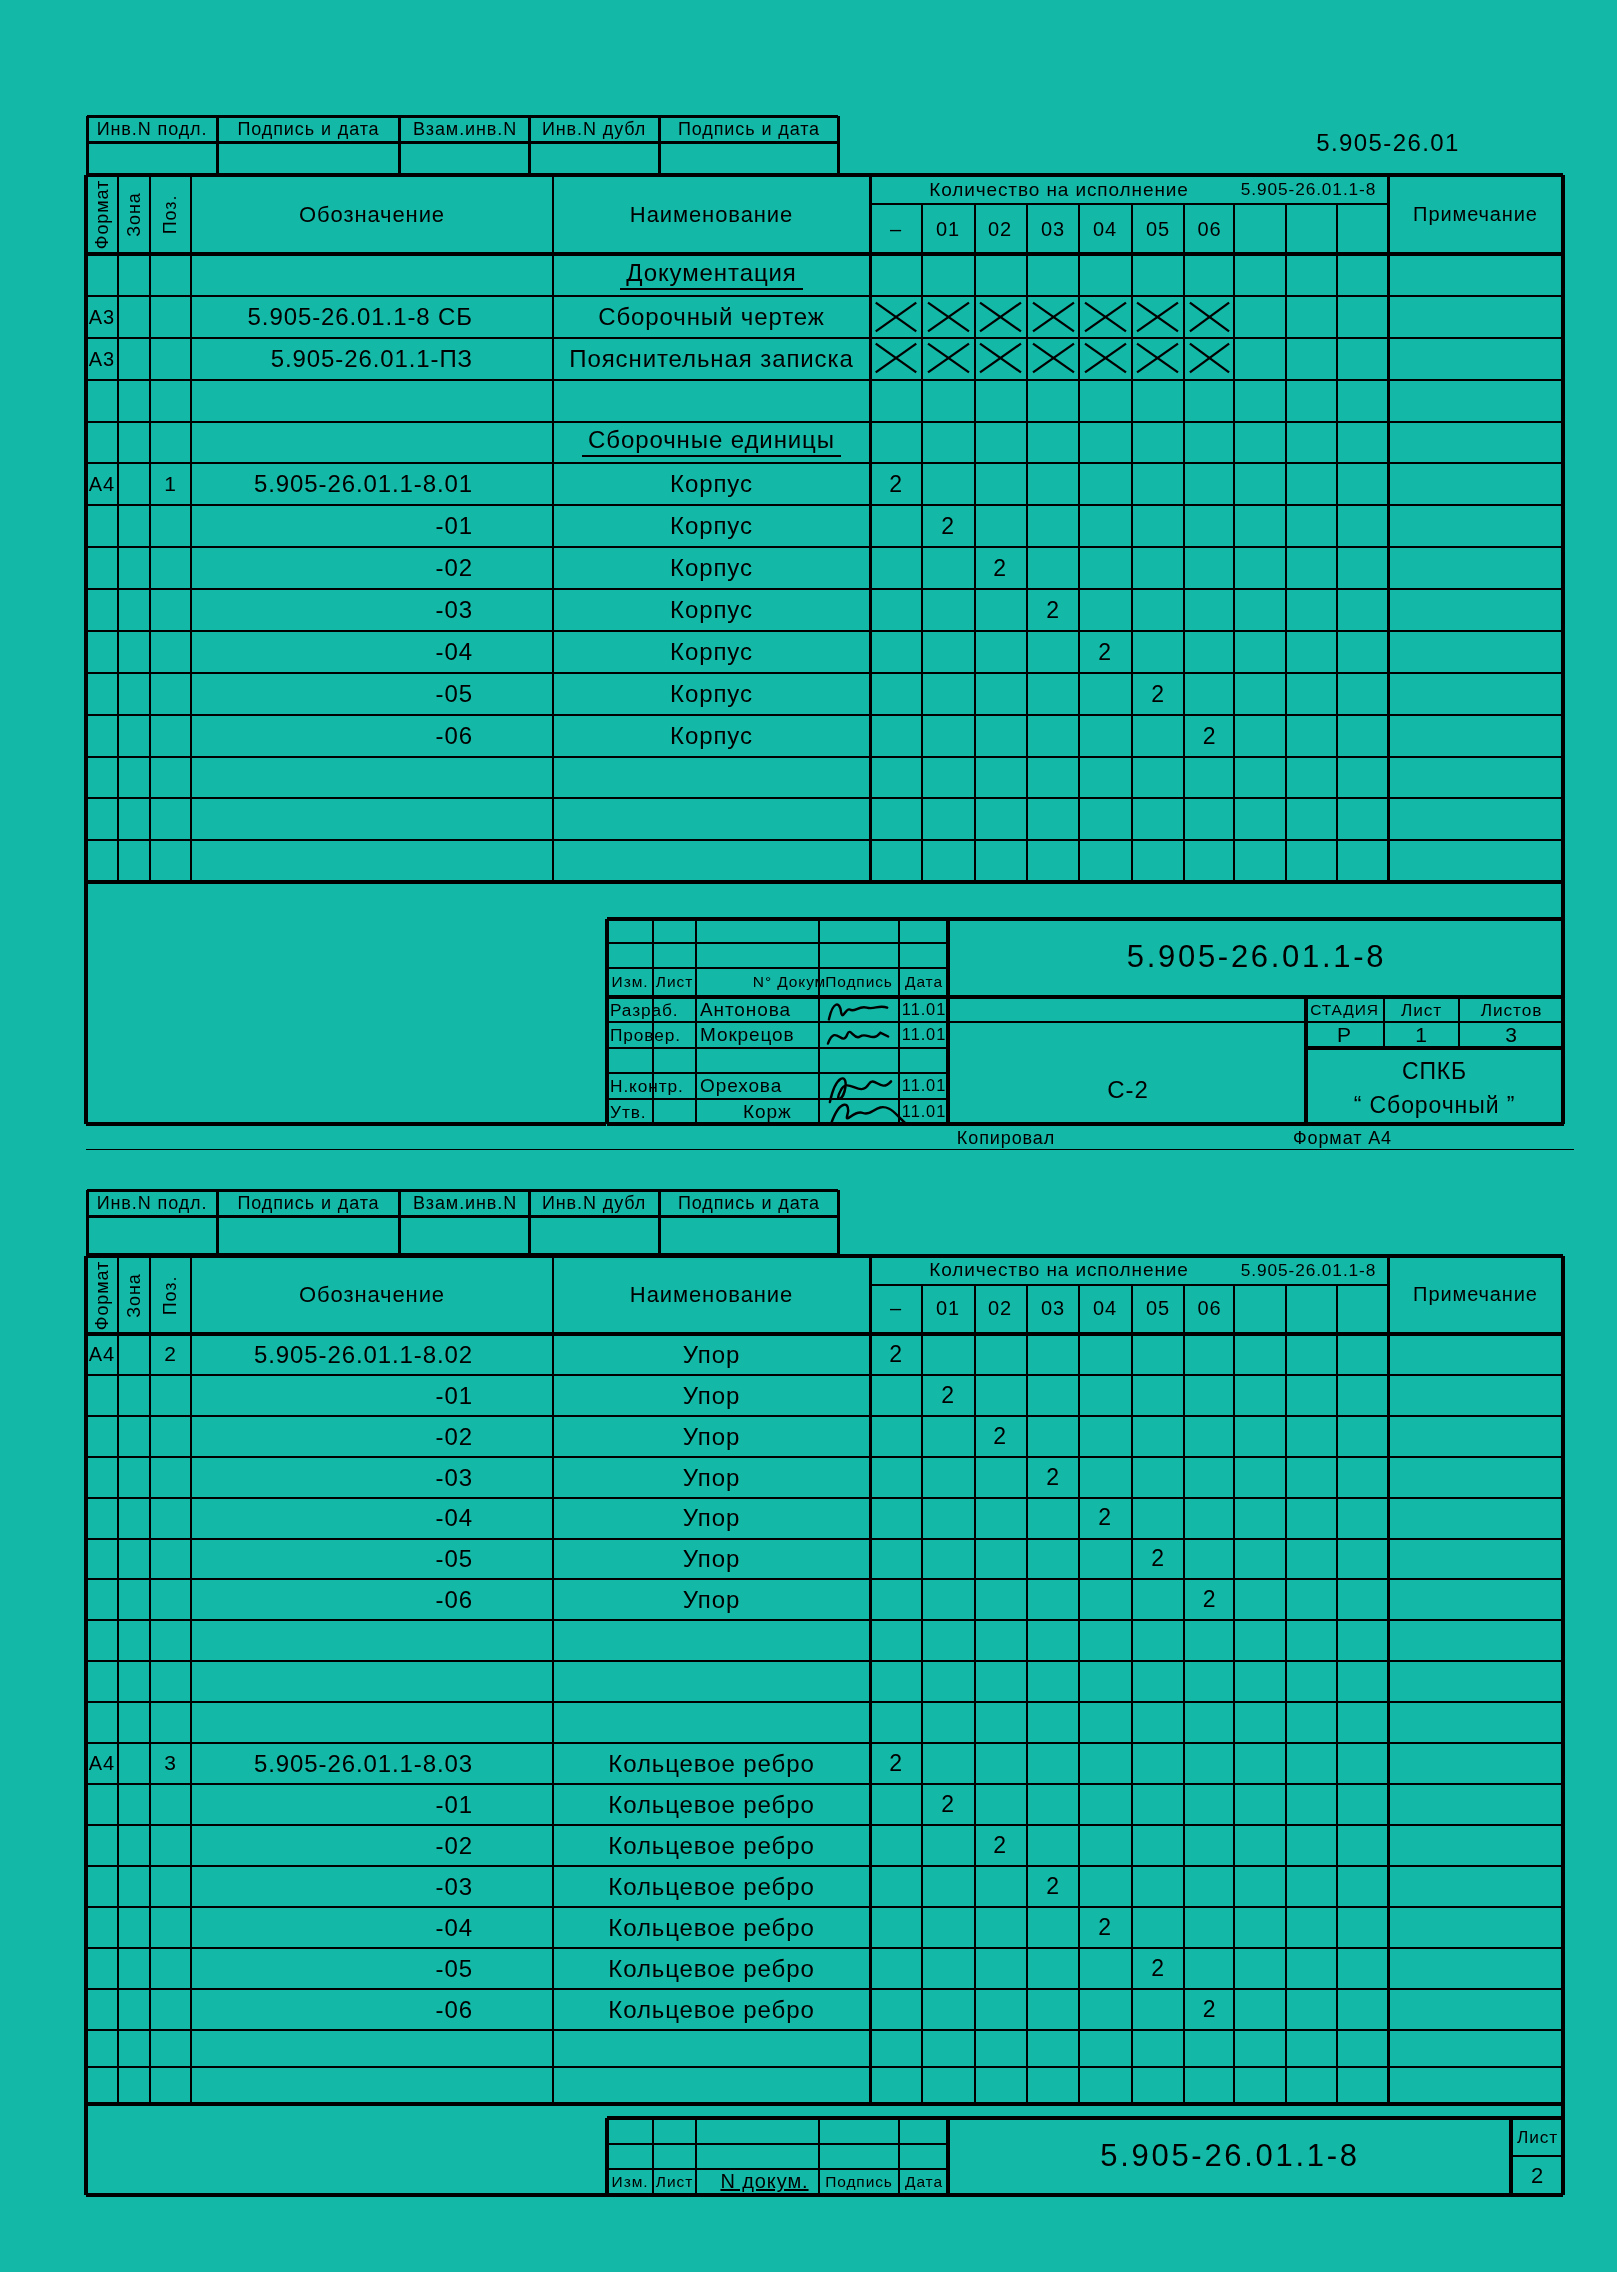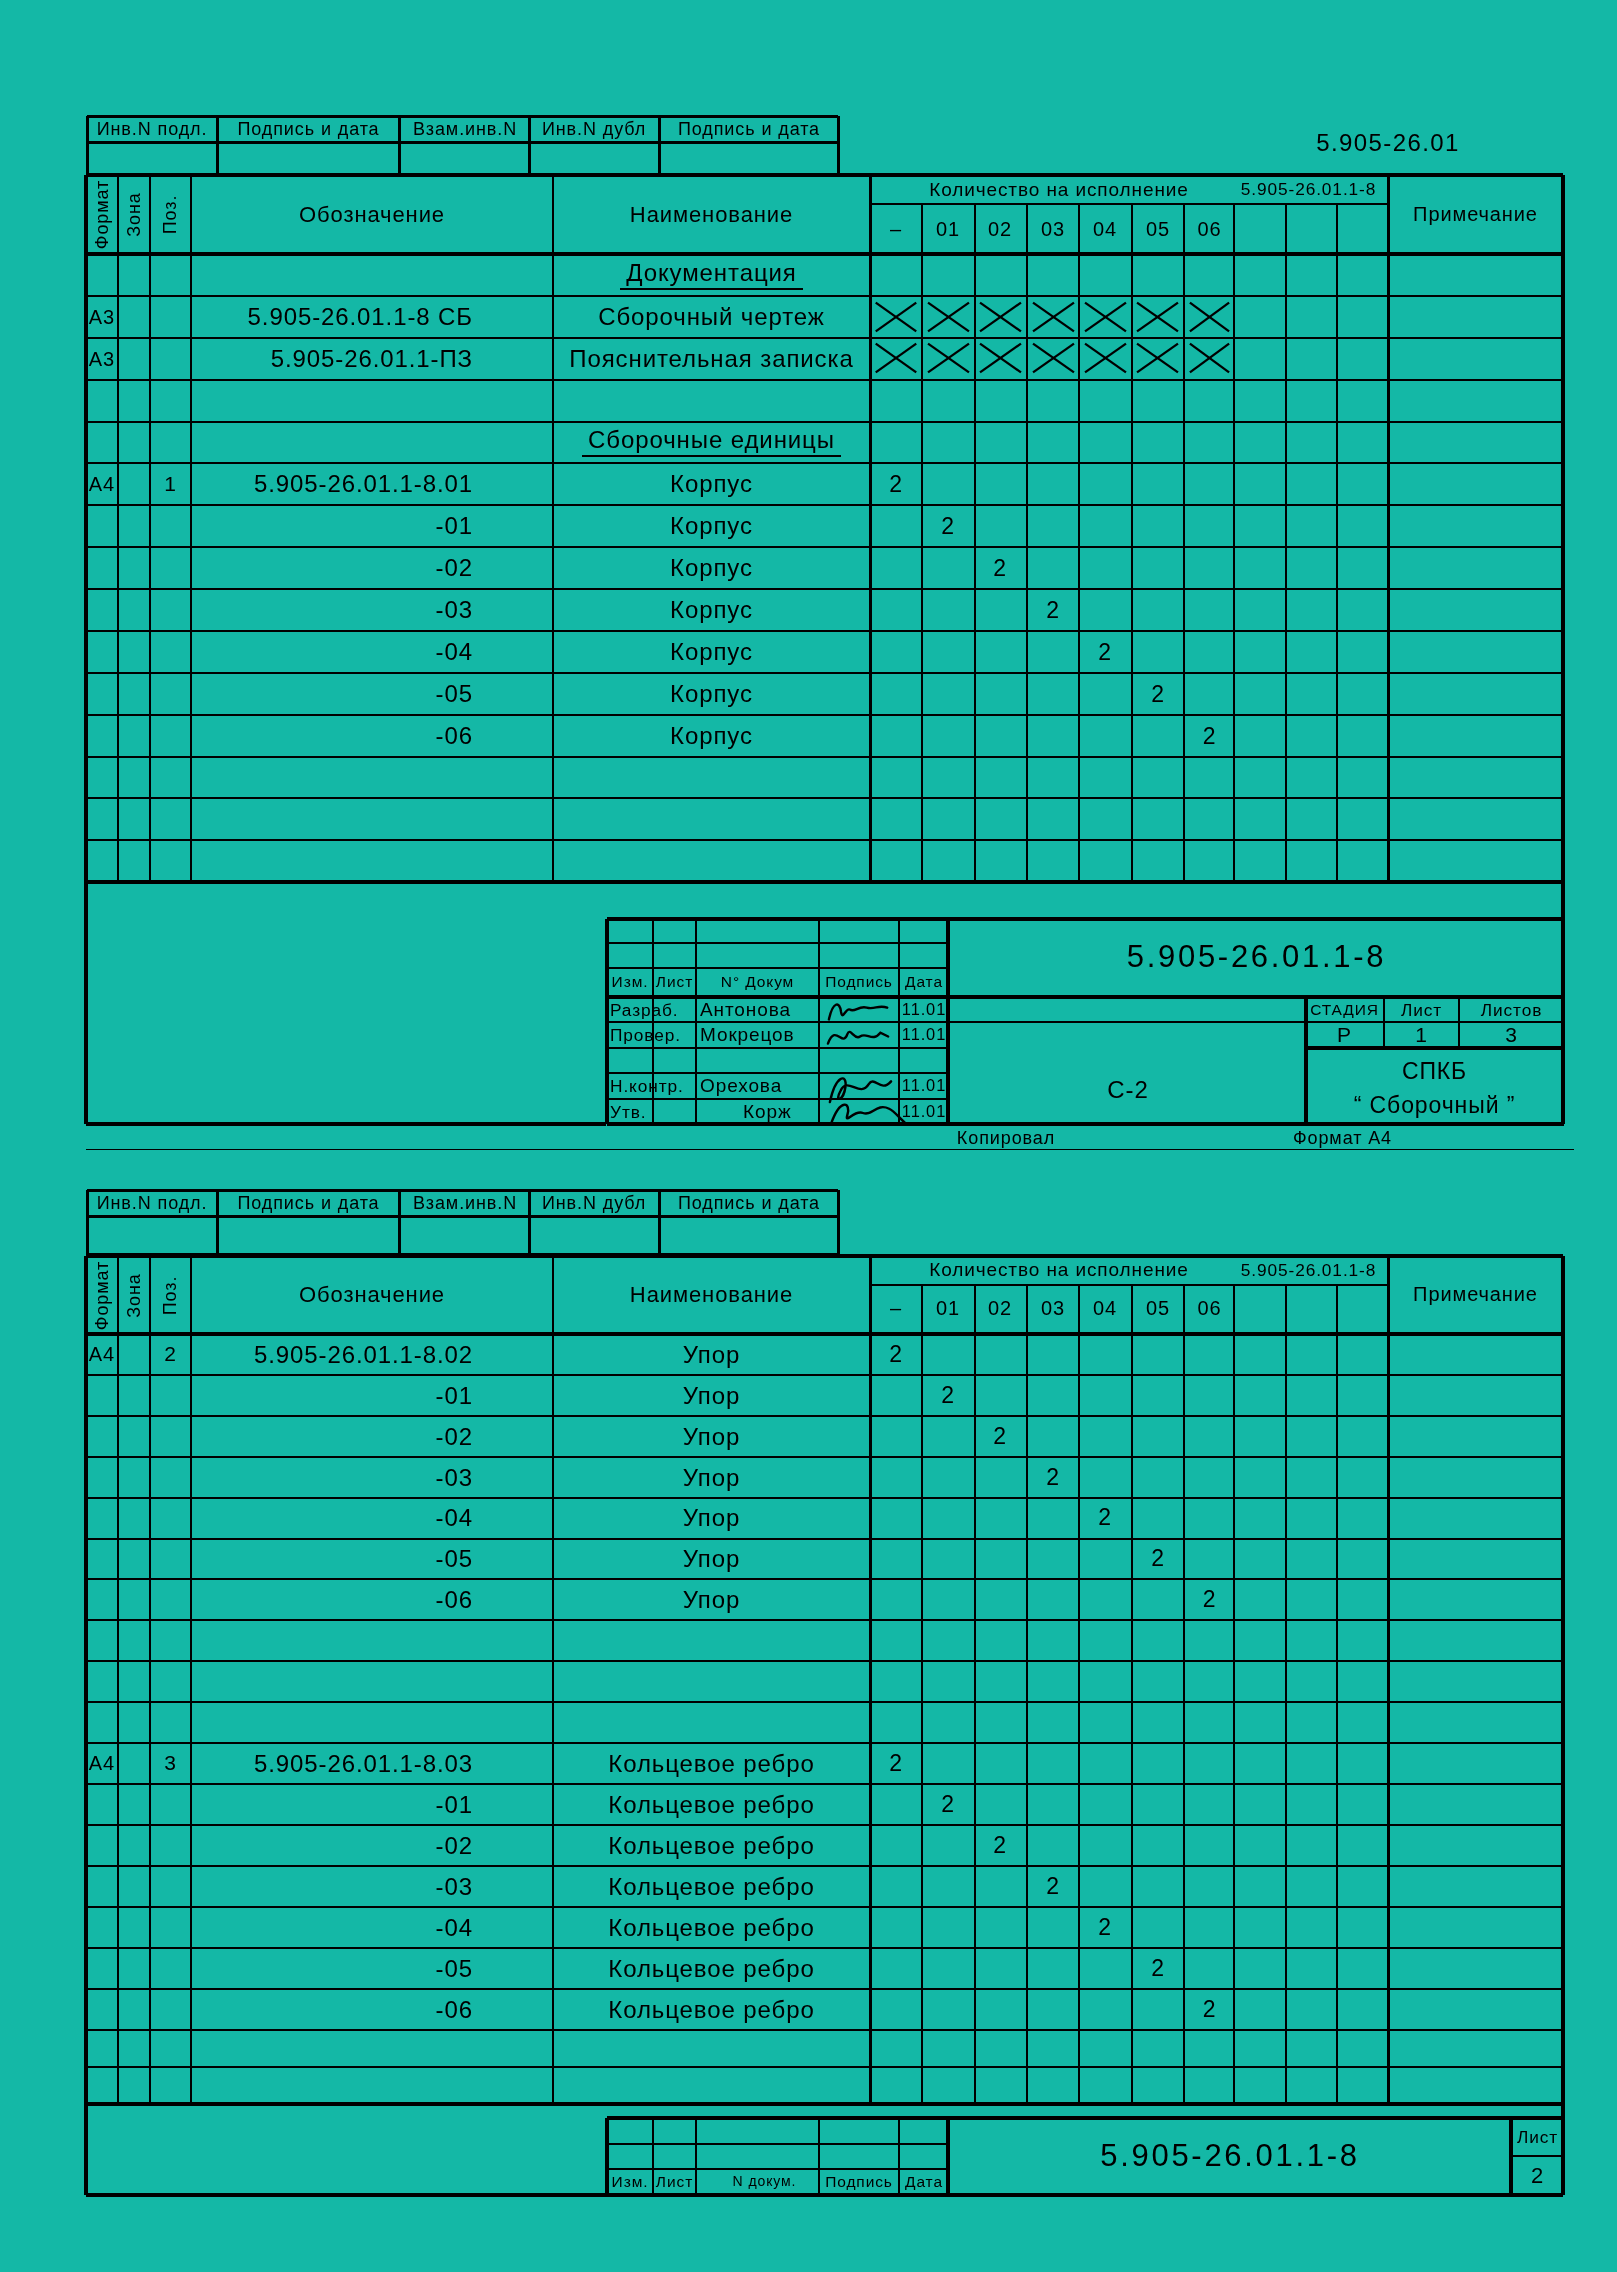--- a/index.html
+++ b/index.html
@@ -198,21 +198,21 @@
     <div class="ln" style="left: 949px; top: 1021px; width: 615px; height: 1.8px;"></div>
     <div class="ln" style="left: 607px; top: 1047px; width: 342px; height: 1.8px;"></div>
     <div class="ln" style="left: 1306px; top: 1046px; width: 257px; height: 4.1px;"></div>
     <div class="ln" style="left: 607px; top: 1072px; width: 342px; height: 1.8px;"></div>
     <div class="ln" style="left: 607px; top: 1098px; width: 342px; height: 1.8px;"></div>
     <div class="ln" style="left: 1304px; top: 997px; width: 4.1px; height: 127px;"></div>
     <div class="ln" style="left: 1383px; top: 997px; width: 1.8px; height: 51px;"></div>
     <div class="ln" style="left: 1458px; top: 997px; width: 1.8px; height: 51px;"></div>
     <div class="tx" style="left: 607px; top: 968px; width: 46px; height: 29px; font-size: 15.5px;">Изм.</div>
     <div class="tx" style="left: 653px; top: 968px; width: 43px; height: 29px; font-size: 15.5px;">Лист</div>
-    <div class="tx" style="left: 696px; top: 968px; width: 123px; height: 29px; font-size: 15.5px; text-align: right;">N°  Докум</div>
+    <div class="tx" style="left: 728px; top: 968px; width: 123px; height: 29px; font-size: 15.5px; text-align: right;">N°  Докум</div>
     <div class="tx" style="left: 819px; top: 968px; width: 80px; height: 29px; font-size: 15.5px;">Подпись</div>
     <div class="tx" style="left: 899px; top: 968px; width: 50px; height: 29px; font-size: 15.5px;">Дата</div>
     <div class="tx left" style="left: 610px; top: 997px; width: 86px; height: 25.5px; font-size: 17.3px;">Разраб.</div>
     <div class="tx left" style="left: 700px; top: 997px; width: 119px; height: 25.5px; font-size: 19px;">Антонова</div>
     <svg width="68" height="33" viewBox="0 0 140 70" preserveAspectRatio="none" style="left: 826px; top: 994px;">
       <path d="M6 54 C14 16 28 14 31 38 C34 58 41 28 49 33 C59 40 67 24 84 29 C100 34 108 22 126 29" fill="none" stroke="#000" stroke-width="5" stroke-linecap="round"></path>
     </svg>
     <div class="tx" style="left: 899px; top: 997px; width: 50px; height: 25.5px; font-size: 16.4px;">11.01</div>
     <div class="tx left" style="left: 610px; top: 1022px; width: 86px; height: 25.5px; font-size: 17.3px;">Провер.</div>
     <div class="tx left" style="left: 700px; top: 1022px; width: 119px; height: 25.5px; font-size: 19px;">Мокрецов</div>
@@ -370,21 +370,21 @@
     <div class="ln" style="left: 1509px; top: 2118px; width: 4.1px; height: 77px;"></div>
     <div class="ln" style="left: 652px; top: 2118px; width: 1.8px; height: 77px;"></div>
     <div class="ln" style="left: 695px; top: 2118px; width: 1.8px; height: 77px;"></div>
     <div class="ln" style="left: 818px; top: 2118px; width: 1.8px; height: 77px;"></div>
     <div class="ln" style="left: 898px; top: 2118px; width: 1.8px; height: 77px;"></div>
     <div class="ln" style="left: 607px; top: 2143px; width: 342px; height: 1.8px;"></div>
     <div class="ln" style="left: 607px; top: 2168px; width: 342px; height: 1.8px;"></div>
     <div class="ln" style="left: 1511px; top: 2155px; width: 53px; height: 1.8px;"></div>
     <div class="tx" style="left: 607px; top: 2169px; width: 46px; height: 25.5px; font-size: 15.5px;">Изм.</div>
     <div class="tx" style="left: 653px; top: 2169px; width: 43px; height: 25.5px; font-size: 15.5px;">Лист</div>
-    <div class="tx" style="left: 696px; top: 2169px; width: 137px; height: 25.5px; font-size: 14px;">N докум.</div>
+    <div class="tx" style="left: 696px; top: 2169px; width: 137px; height: 25.5px; font-size: 20px; text-decoration: underline;">N докум.</div>
     <div class="tx" style="left: 819px; top: 2169px; width: 80px; height: 25.5px; font-size: 15.5px;">Подпись</div>
     <div class="tx" style="left: 899px; top: 2169px; width: 50px; height: 25.5px; font-size: 15.5px;">Дата</div>
     <div class="tx" style="left: 949px; top: 2118px; width: 562px; height: 77px; font-size: 31px; letter-spacing: 2.7px;">5.905-26.01.1-8</div>
     <div class="tx" style="left: 1511px; top: 2118px; width: 53px; height: 38px; font-size: 17.3px;">Лист</div>
     <div class="tx" style="left: 1511px; top: 2156px; width: 53px; height: 39px; font-size: 22px;">2</div>
     <div class="ln" style="left: 84px; top: 2104px; width: 4.1px; height: 91px;"></div>
     <div class="ln" style="left: 1561px; top: 2104px; width: 4.1px; height: 14px;"></div>
   </div>
 
 

